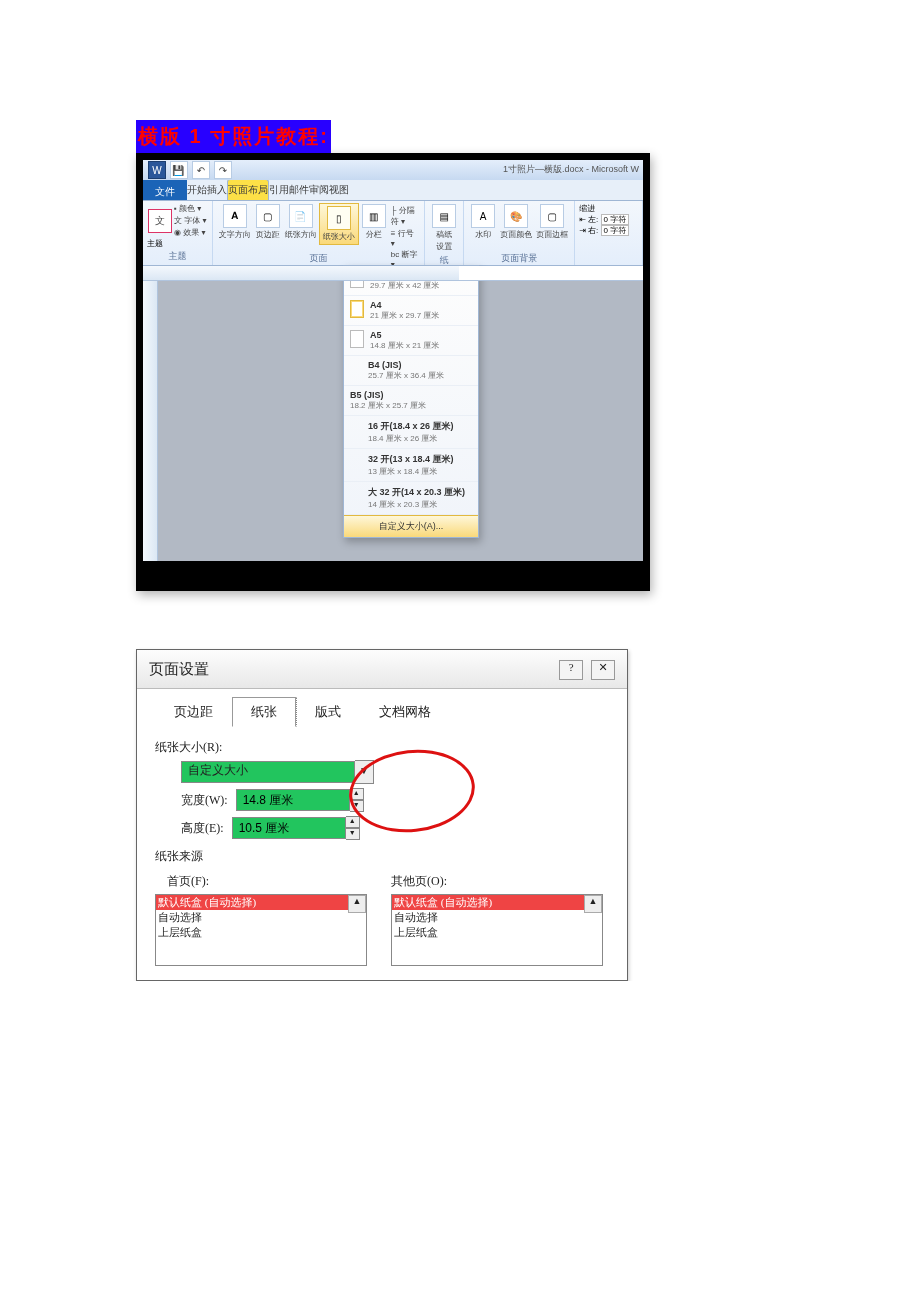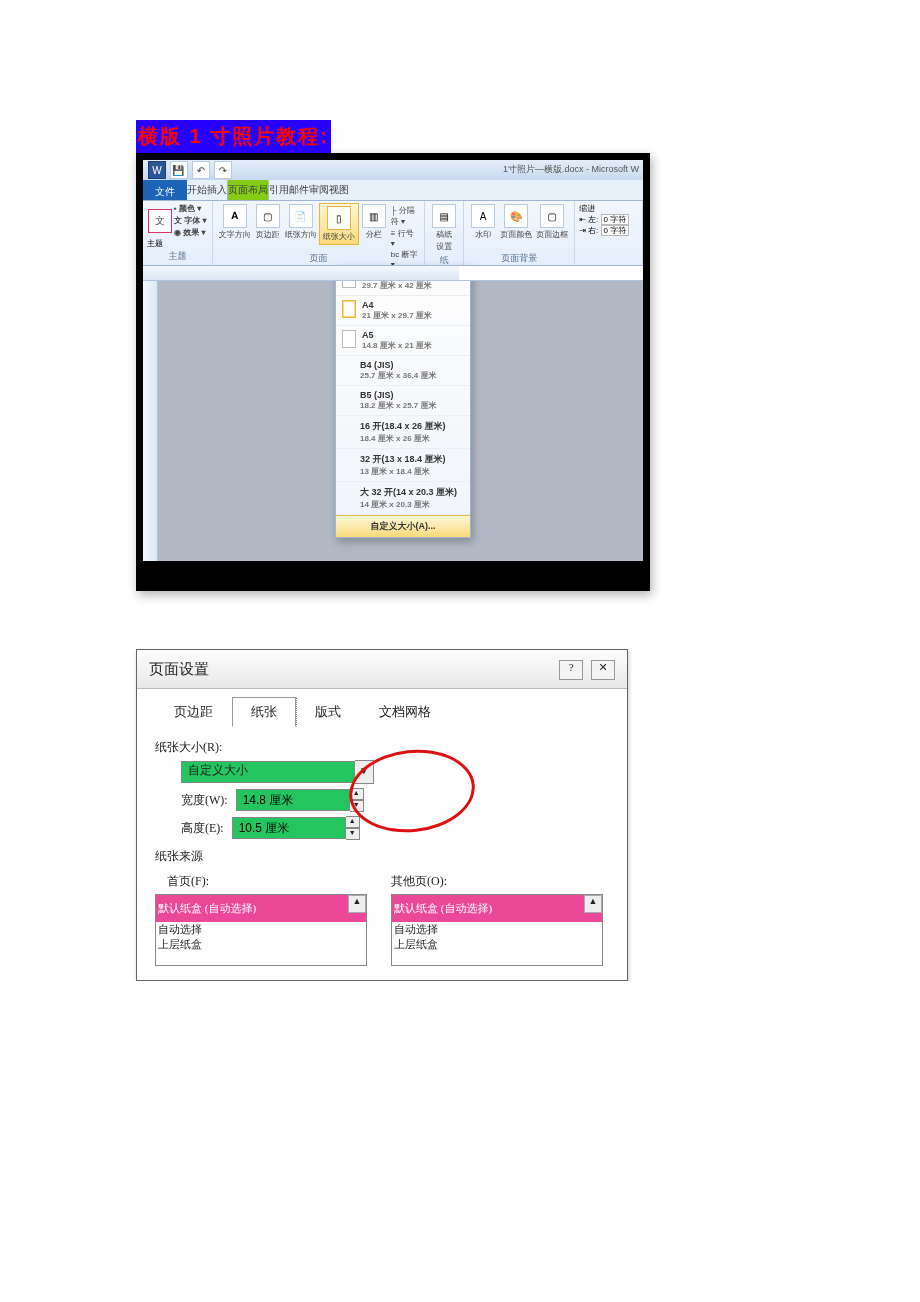--- a/index.html
+++ b/index.html
@@ -6,31 +6,31 @@
 .page { padding:120px 136px 0 136px; }
 .highlight-title { background:#2800ff; color:#ff0000; font-size:20px; font-weight:bold; padding:3px 2px; display:inline-block; letter-spacing:2px;}
 .step-line { font-size:19px; color:#000; margin:30px 0 14px 0; line-height:1.6;}
 .shot1 { width:500px; border:7px solid #000; border-bottom-width:30px; background:#fff; box-shadow:2px 4px 10px rgba(0,0,0,0.3);}
 .word-titlebar { background:linear-gradient(#e4eefb,#c6d9f1); height:20px; display:flex; align-items:center; font-size:9px; color:#444; position:relative;}
 .word-titlebar .qat { display:flex; gap:2px; align-items:center; padding-left:4px;}
 .word-titlebar .doc-title { position:absolute; right:4px; top:3px; font-size:9px; color:#555;}
 .word-tabs { background:#e7eff9; display:flex; font-size:10px; height:20px; align-items:flex-end; border-bottom:1px solid #9fb6d4;}
 .word-tabs .tab { padding:3px 0; color:#3b3b3b;}
 .word-tabs .tab.file { background:#1b64b7; color:#fff; padding:5px 12px; height:100%; box-sizing:border-box;}
-.word-tabs .tab.active { background:#84cc16; border:1px solid #9fb6d4; border-bottom:none; border-radius:3px 3px 0 0;}
+.word-tabs .tab.active { background:#fde047; border:1px solid #9fb6d4; border-bottom:none; border-radius:3px 3px 0 0;}
 .ribbon { background:linear-gradient(#f3f7fc,#e4eefb); display:flex; font-size:9px; height:64px; border-bottom:1px solid #9fb6d4; position:relative;}
 .rgrp { border-right:1px solid #c6d9f1; padding:2px 4px; display:flex; flex-direction:column; justify-content:space-between;}
 .grp-lbl { text-align:center; color:#5b7397; font-size:9px; padding-top:1px;}
 .ic { width:16px; height:16px; background:#fff; border:1px solid #b8cce4; display:inline-flex; align-items:center; justify-content:center; font-size:10px; margin:0 1px;}
 .ic.big { width:22px; height:22px;}
 .col { display:flex; flex-direction:column; align-items:center; gap:1px; padding:1px 2px;}
 .col span.lbl { font-size:8px; color:#444; white-space:nowrap;}
 .theme-row { display:flex; gap:1px; align-items:center; font-size:8px; color:#444; white-space:nowrap;}
 .paper-btn { background:linear-gradient(#fef7d9,#fad97a); border:1px solid #e2b93f; padding:2px 3px; display:flex; flex-direction:column; align-items:center; gap:1px;}
-.dropdown { position:absolute; left:192px; top:64px; width:134px; background:linear-gradient(#fdfdfd,#f0f4fa); border:1px solid #9fb6d4; box-shadow:2px 4px 8px rgba(0,0,0,0.25); font-size:9px;font-weight:bold;}
+.dropdown { position:absolute; left:200px; top:64px; width:134px; background:linear-gradient(#fdfdfd,#f0f4fa); border:1px solid #9fb6d4; box-shadow:2px 4px 8px rgba(0,0,0,0.25); font-size:9px;}
 .dd-item { display:flex; gap:6px; padding:4px 6px; border-bottom:1px solid #eaeff6;}
 .dd-item .pg { width:12px; height:16px; border:1px solid #bbb; background:#fff; flex-shrink:0;}
 .dd-item .info b { display:block; color:#333; font-size:9px;}
 .dd-item .info span { color:#777; font-size:8px;}
 .dd-footer { background:linear-gradient(#fef7d9,#fad97a); padding:4px 8px; text-align:center; color:#333; border-top:1px solid #e2b93f;}
 .ruler-h { height:14px; background:linear-gradient(#f4f8fd,#dbe7f4); border-bottom:1px solid #b0c4de; position:relative; font-size:7px; color:#666;}
 .ruler-h::after{content:""; position:absolute; left:316px; right:0; top:0; bottom:0; background:#fff;}
 .ruler-ticks{position:absolute; right:2px; top:2px; font-size:7px; color:#888; display:flex; gap:9px;}
 .doc-area { display:flex; height:280px;}
 .ruler-v { width:14px; background:linear-gradient(to right,#f4f8fd,#dbe7f4); border-right:1px solid #b0c4de;}
@@ -47,21 +47,21 @@
 .fieldset-lbl { font-size:12px; margin:4px 0;}
 .combo { display:inline-flex; align-items:center;}
 .combo input[type=text],.combo .textval{ height:20px; border:1px solid #888; padding:0 6px; font-size:12px; background:#22c55e;}
 .combo .ddbtn { width:18px; height:22px; border:1px solid #888; border-left:none; background:#eee; text-align:center; font-size:10px; line-height:20px;}
 .combo .spin { width:14px; display:flex; flex-direction:column;}
 .combo .spin div{height:10px; border:1px solid #888; border-left:none; font-size:7px; text-align:center; line-height:8px; background:#eee;}
 .row-f { display:flex; align-items:center; gap:8px; margin:4px 0 4px 26px;}
 .red-ellipse { position:absolute; left:212px; top:100px; width:120px; height:76px; border:3px solid #d11; border-radius:50% 50%; transform:rotate(-6deg); pointer-events:none;}
 .two-lists { display:flex; gap:24px; margin-top:4px;}
 .listbox { width:210px; height:70px; border:1px solid #888; font-size:11px; position:relative; overflow:hidden;}
-.listbox .sel { background:#ec4899; color:#fff; padding:6px 2px;}
+.listbox .sel { background:#ef4444; color:#fff; padding:0 2px;}
 .listbox .itm { padding:0 2px;}
 .listbox .scrl { position:absolute; right:0; top:0; width:16px; height:16px; border:1px solid #aaa; background:#eee; font-size:9px; text-align:center;}
 
 .p2 { font-size:19px; margin:24px 0 0 0;}
 </style>
 </head>
 <body>
 
 <div class="page">
   <span class="highlight-title">横版 1 寸照片教程:</span>
@@ -86,21 +86,21 @@
       <div class="tab">邮件</div>
       <div class="tab">审阅</div>
       <div class="tab">视图</div>
     </div>
     <div class="ribbon">
 
       <div class="rgrp" style="width:64px">
         <div>
           <div class="theme-row">
               <span class="ic big" style="border-color:#d36;">文</span>
-            <div style="display:flex;flex-direction:column;gap:1px;font-weight:bold;">
+            <div style="display:flex;flex-direction:column;gap:1px;">
               <span>▪ <span>颜色</span> ▾</span>
               <span>文 <span>字体</span> ▾</span>
               <span>◉ <span>效果</span> ▾</span>
             </div>
           </div>
           <div style="font-size:8px;text-align:left">主题</div>
         </div>
         <div class="grp-lbl">主题</div>
       </div>
 
@@ -176,21 +176,21 @@
             <div class="info"><b>A4</b><span>21 厘米 x 29.7 厘米</span></div>
           </div>
         <div class="dd-item">
             <div class="pg"></div>
             <div class="info"><b>A5</b><span>14.8 厘米 x 21 厘米</span></div>
           </div>
         <div class="dd-item">
             <div class="info" style="margin-left:18px"><b>B4 (JIS)</b><span>25.7 厘米 x 36.4 厘米</span></div>
           </div>
         <div class="dd-item">
-            <div class="info" style="margin-left:18px"><b>B5 (JIS)</b><span>18.2 厘米 x 25.7 厘米</span></div>
+            <div class="info" style=""><b>B5 (JIS)</b><span>18.2 厘米 x 25.7 厘米</span></div>
           </div>
         <div class="dd-item">
             <div class="info" style="margin-left:18px"><b>16 开(18.4 x 26 厘米)</b><span>18.4 厘米 x 26 厘米</span></div>
           </div>
         <div class="dd-item">
             <div class="info" style="margin-left:18px"><b>32 开(13 x 18.4 厘米)</b><span>13 厘米 x 18.4 厘米</span></div>
           </div>
         <div class="dd-item">
             <div class="info" style="margin-left:18px"><b>大 32 开(14 x 20.3 厘米)</b><span>14 厘米 x 20.3 厘米</span></div>
           </div>

